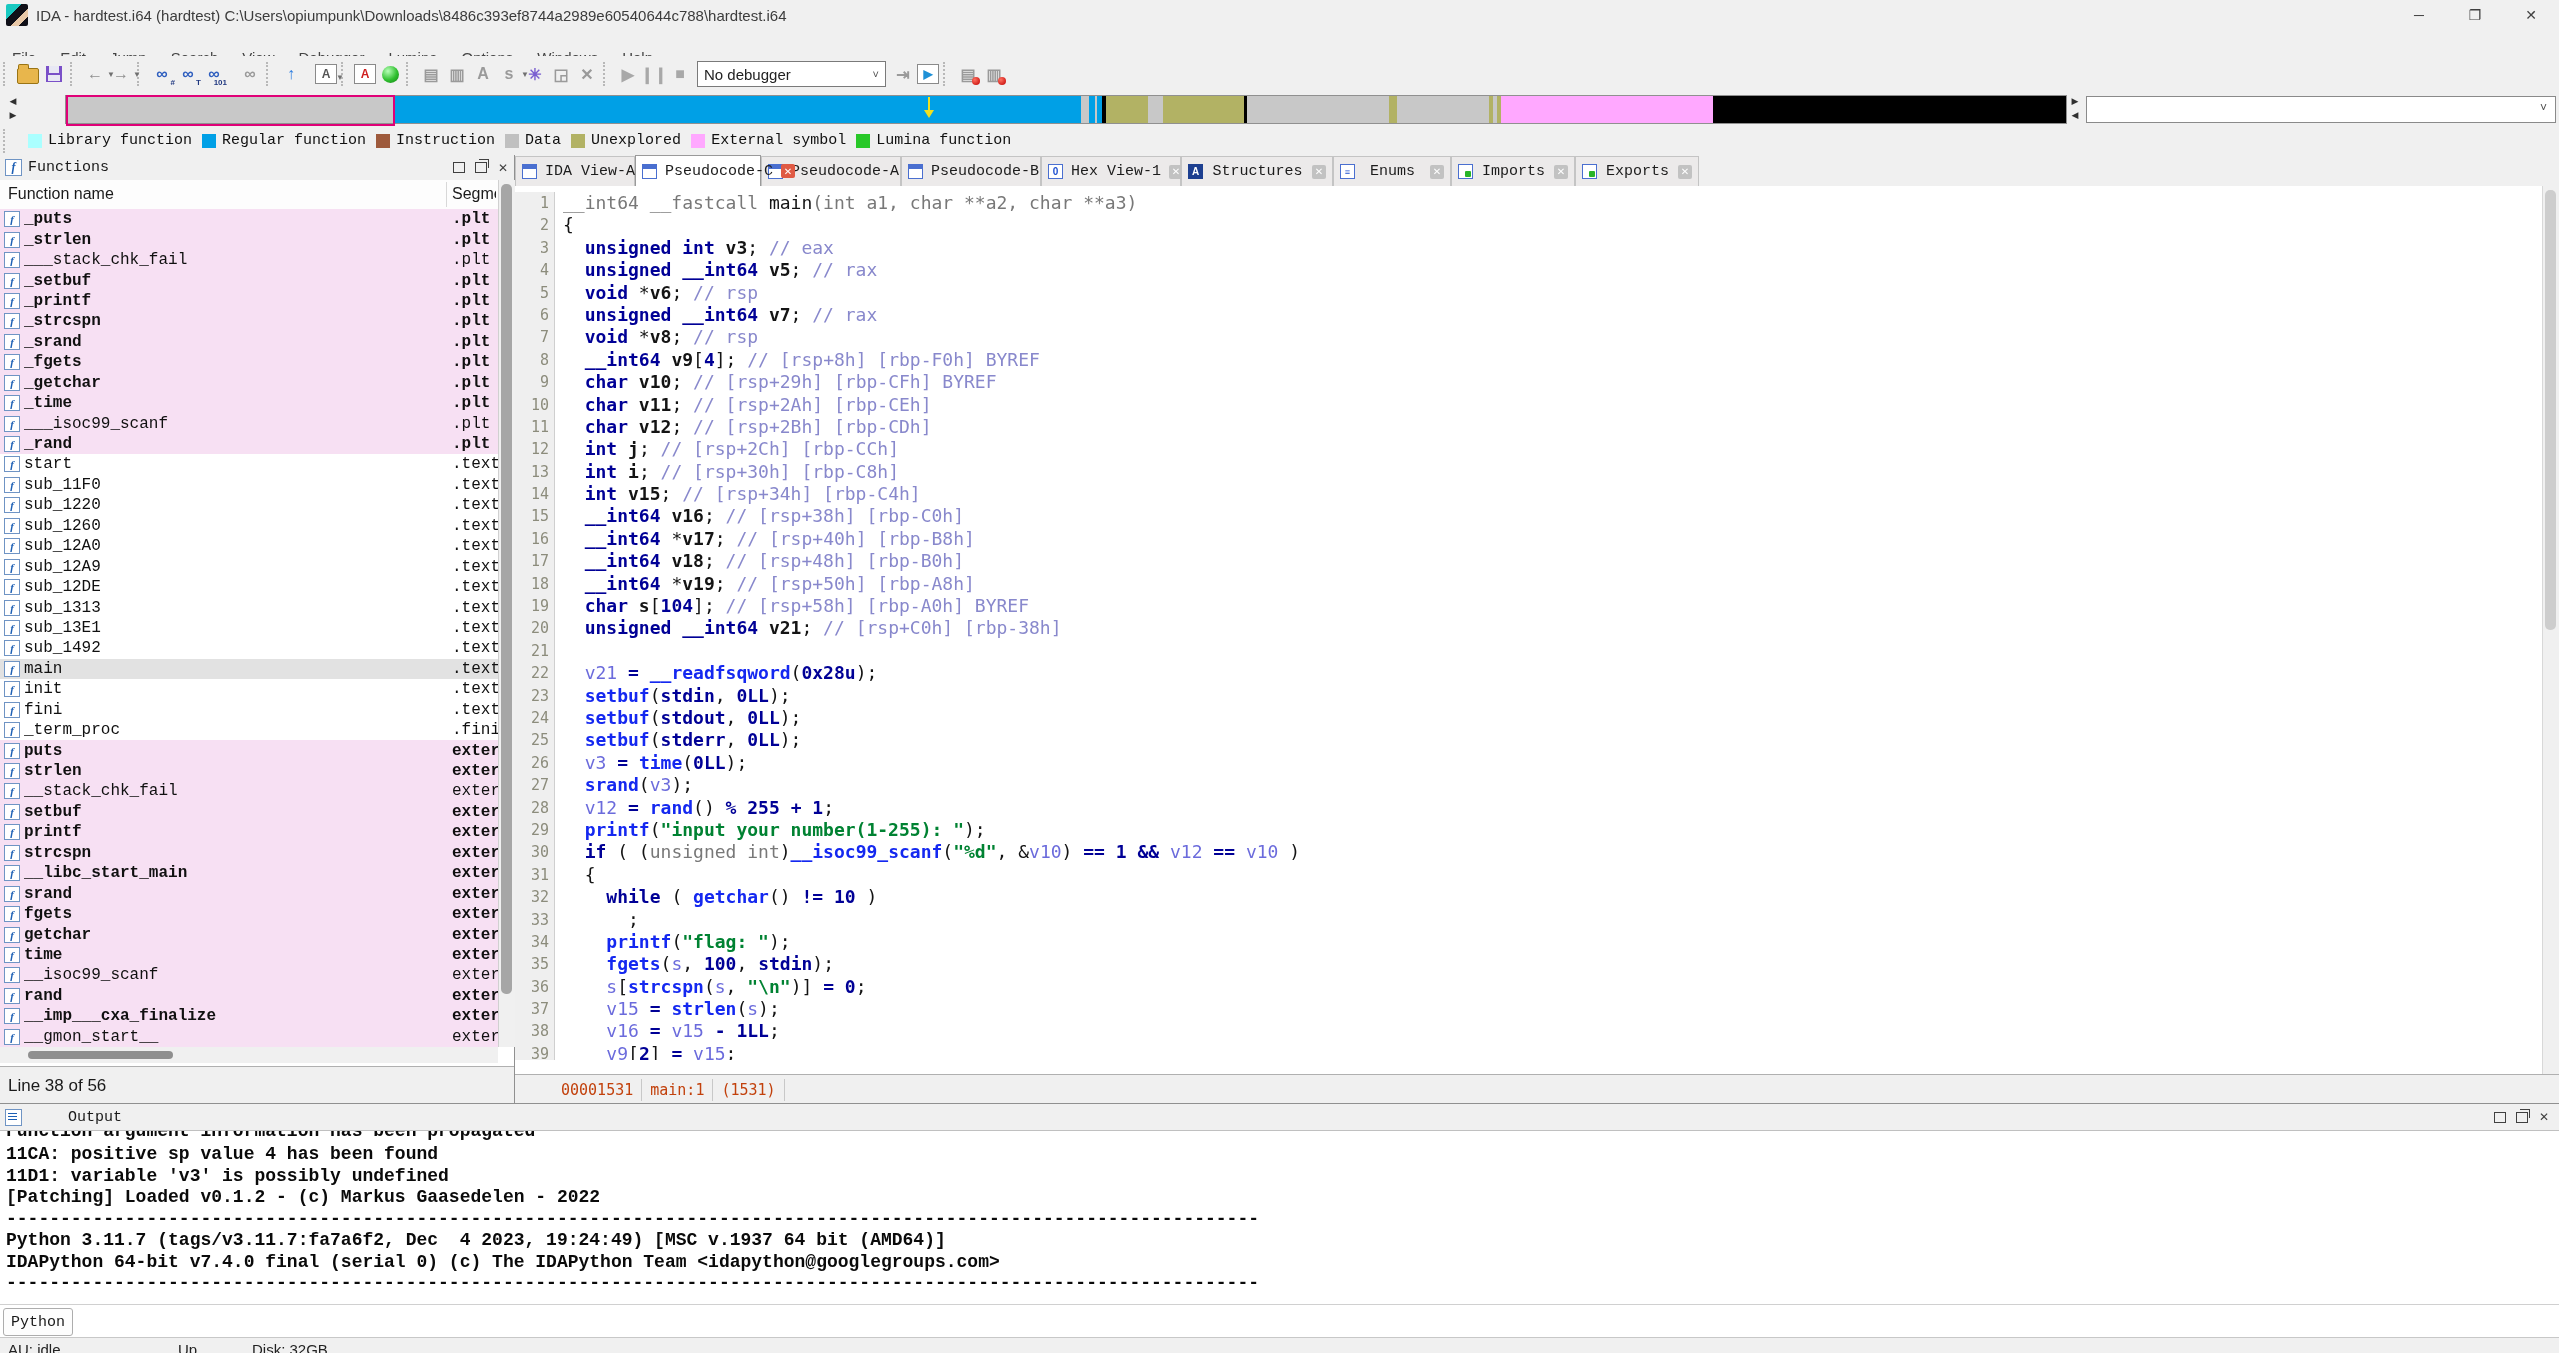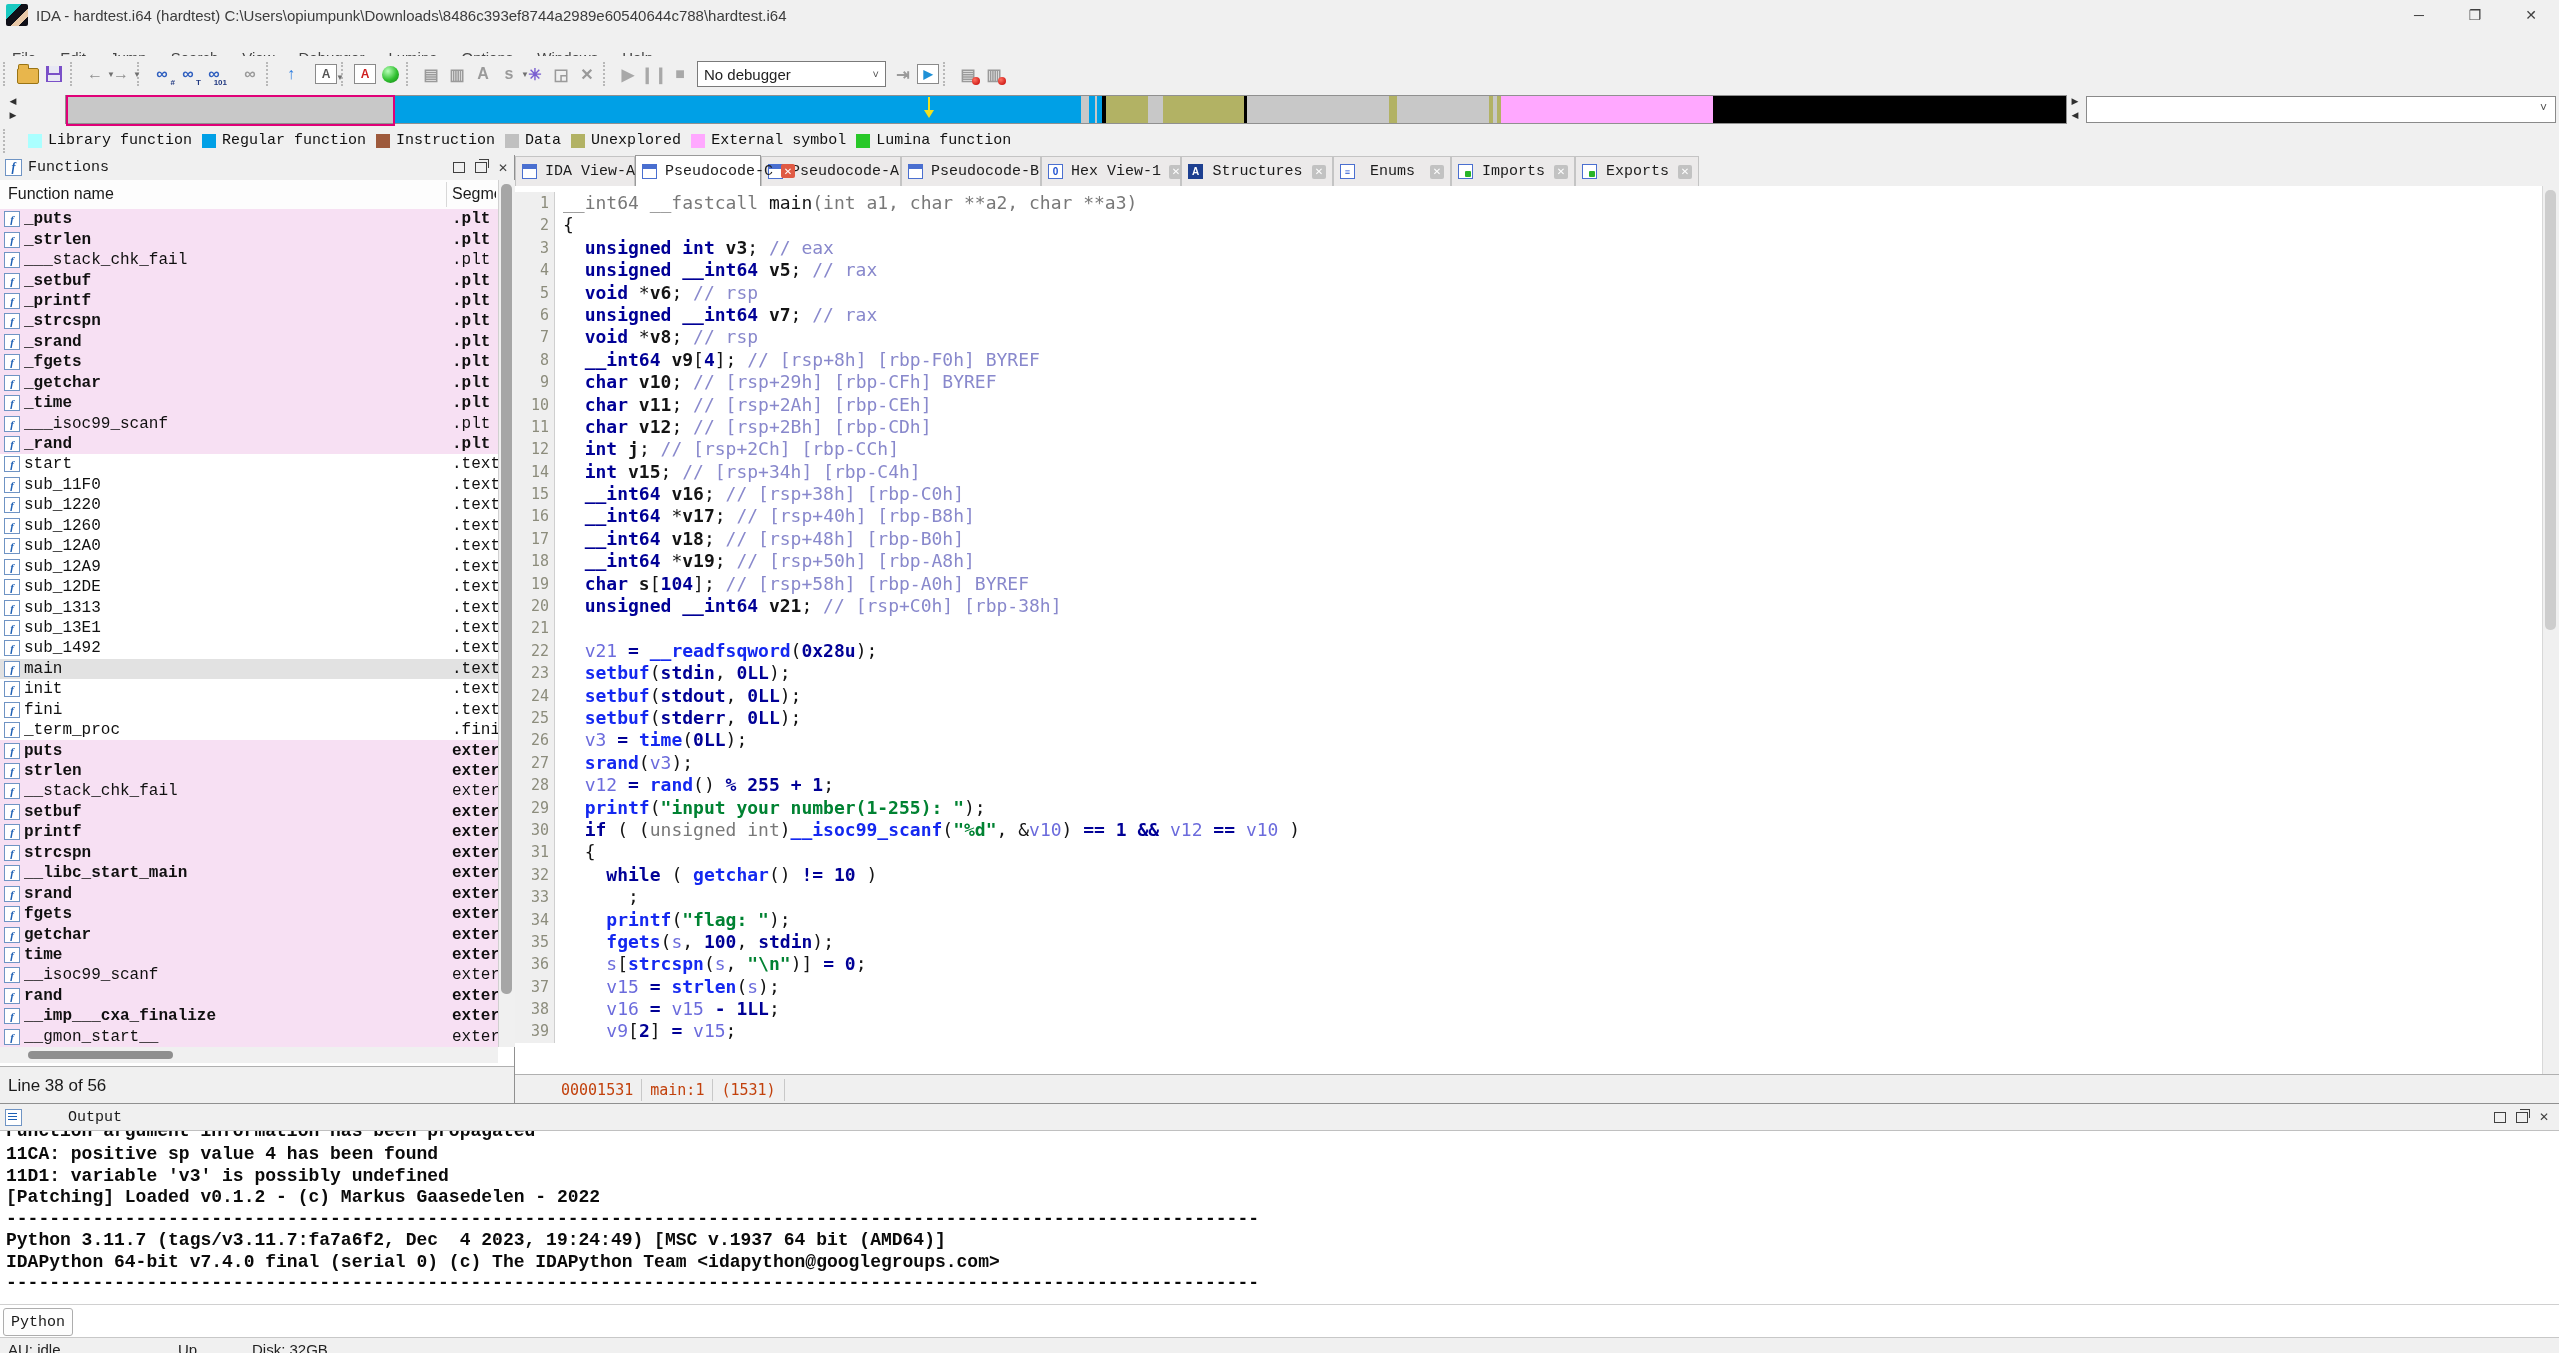--- a/index.html
+++ b/index.html
@@ -677,20 +677,24 @@
           </div>
           <div class="cl">
             <div class="nw">11</div>
             <div class="ct"><span class="tk-k">  char</span><span class="tk-d"> v12</span><span class="tk-p">;</span><span class="tk-c"> // [rsp+2Bh] [rbp-CDh]</span></div>
           </div>
           <div class="cl">
             <div class="nw">12</div>
             <div class="ct"><span class="tk-k">  int</span><span class="tk-d"> j</span><span class="tk-p">;</span><span class="tk-c"> // [rsp+2Ch] [rbp-CCh]</span></div>
           </div>
           <div class="cl">
+            <div class="nw">13</div>
+            <div class="ct"><span class="tk-k">  int</span><span class="tk-d"> i</span><span class="tk-p">;</span><span class="tk-c"> // [rsp+30h] [rbp-C8h]</span></div>
+          </div>
+          <div class="cl">
             <div class="nw">14</div>
             <div class="ct"><span class="tk-k">  int</span><span class="tk-d"> v15</span><span class="tk-p">;</span><span class="tk-c"> // [rsp+34h] [rbp-C4h]</span></div>
           </div>
           <div class="cl">
             <div class="nw">15</div>
             <div class="ct"><span class="tk-k">  __int64</span><span class="tk-d"> v16</span><span class="tk-p">;</span><span class="tk-c"> // [rsp+38h] [rbp-C0h]</span></div>
           </div>
           <div class="cl">
             <div class="nw">16</div>
             <div class="ct"><span class="tk-k">  __int64</span><span class="tk-p"> *</span><span class="tk-d">v17</span><span class="tk-p">;</span><span class="tk-c"> // [rsp+40h] [rbp-B8h]</span></div>

